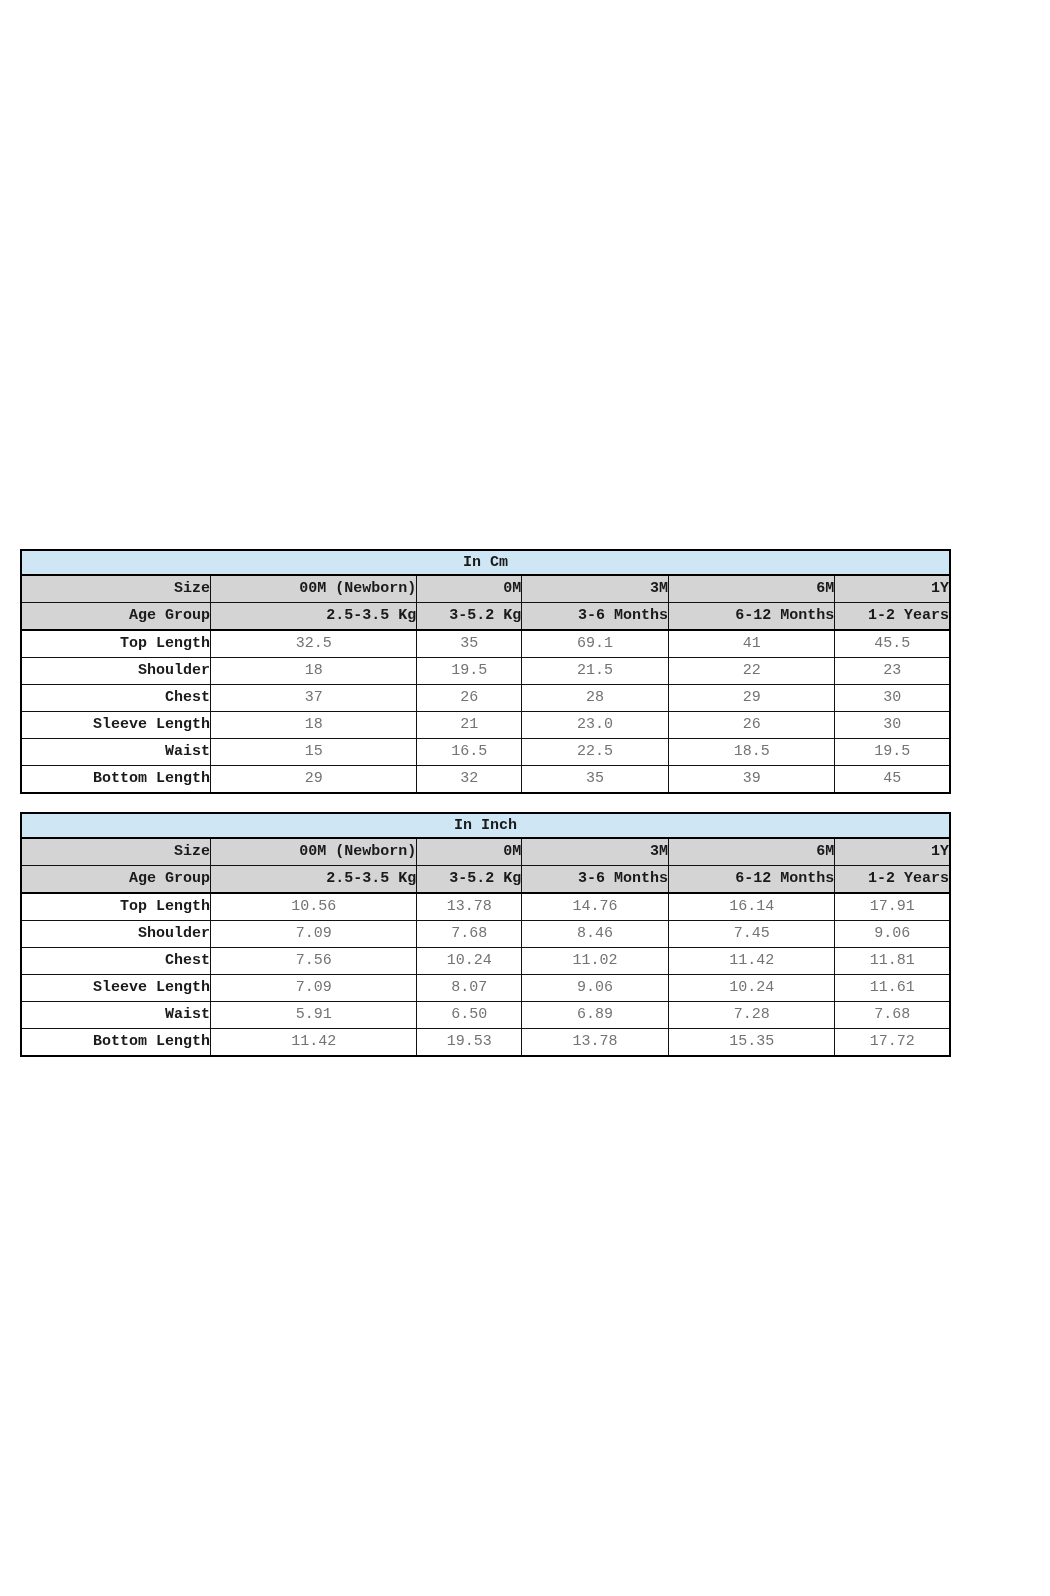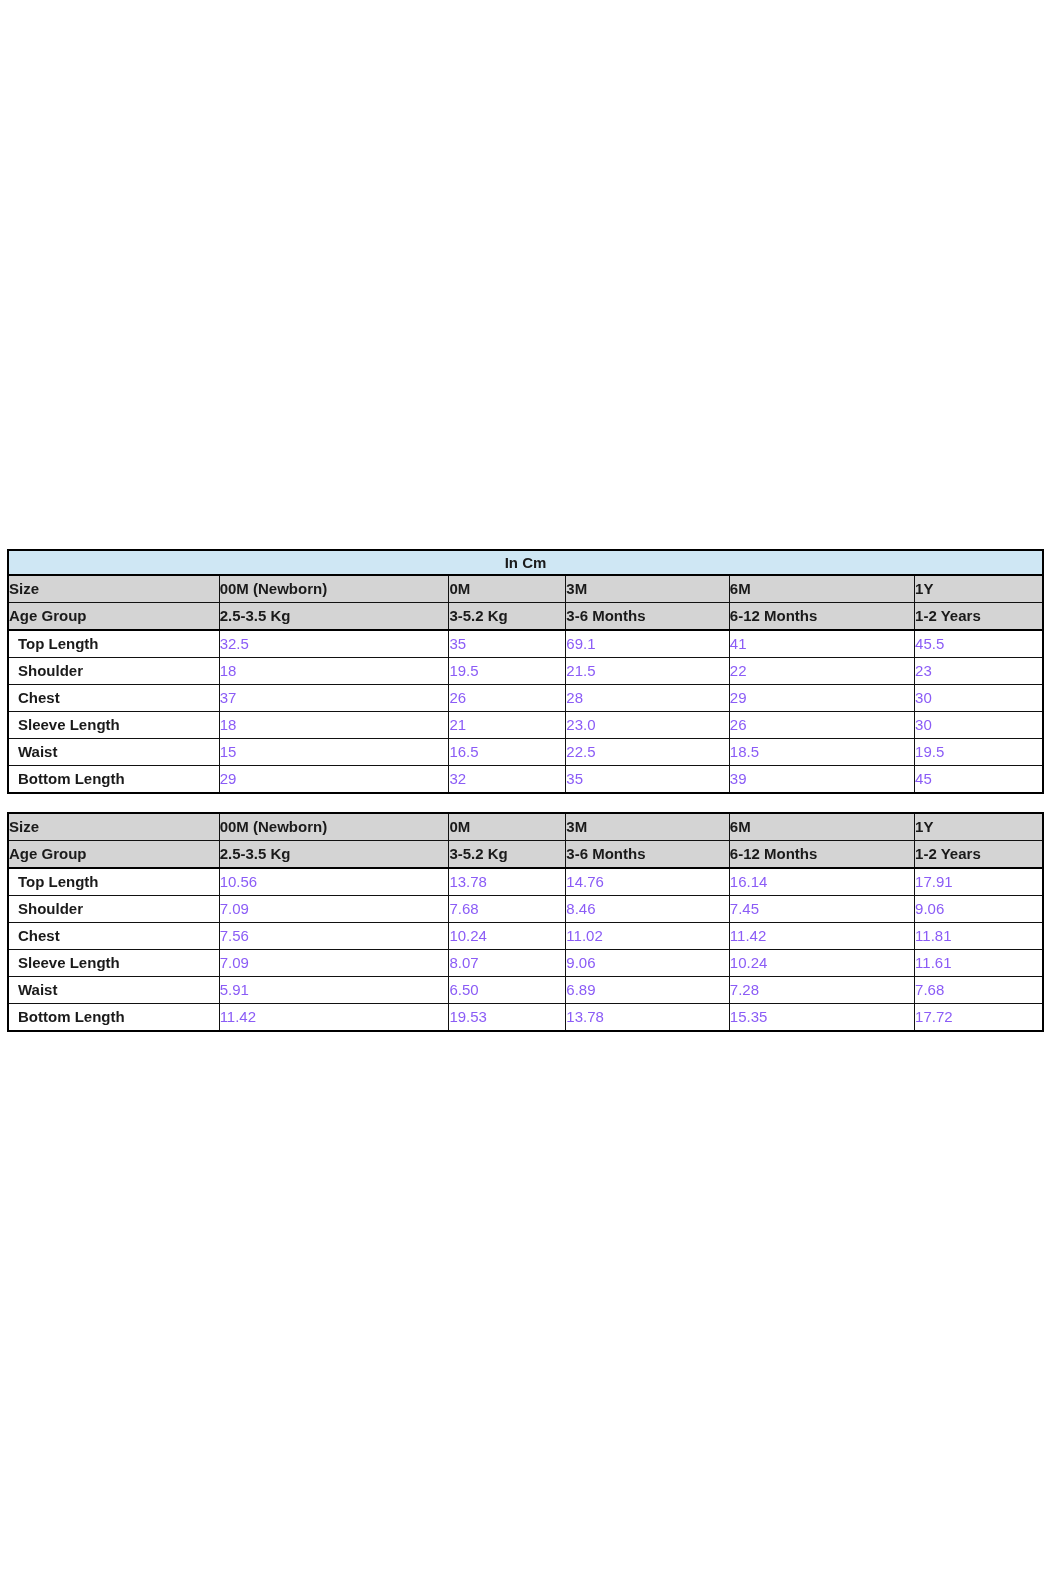--- a/index.html
+++ b/index.html
@@ -10,22 +10,23 @@
   }
   .page {
     position: relative;
     width: 1050px;
     height: 1596px;
     background: #ffffff;
     overflow: hidden;
   }
   .size-table {
     position: absolute;
-    left: 7px;
-    width: 1037px;
+    left: 20px;
+    width: 931px;
+    font-family: Liberation Mono, monospace;
   }
   #table-cm   { top: 549px; }
   #table-inch { top: 812px; }
 
   table {
     width: 100%;
     border-collapse: collapse;
     table-layout: fixed;
     border: 2px solid #000000;
   }
@@ -49,36 +50,36 @@
   td.title {
     background: #cfe7f4;
     text-align: center;
     font-weight: bold;
     height: 23px;
     line-height: 23px;
     border-bottom: 2px solid #000000;
   }
   tr.hdr td {
     background: #d4d4d4;
-    text-align: left;
+    text-align: right;
     font-weight: bold;
   }
   tr.agegrp td {
     border-bottom: 2px solid #000000;
   }
   td.rowlabel {
     font-weight: bold;
-    text-align: left;
+    text-align: right;
     padding-left: 9px;
     border-radius: 7px;
   }
   td.val {
-    text-align: left;
+    text-align: center;
     font-weight: normal;
-    color: #8b5cf6;
+    color: #737373;
   }
 </style>
 </head>
 <body>
 
 <div class="page">
   <section class="size-table" id="table-cm">
       <table>
         <colgroup>
           <col class="w0">
@@ -163,20 +164,23 @@
       <table>
         <colgroup>
           <col class="w0">
           <col class="w1">
           <col class="w2">
           <col class="w3">
           <col class="w4">
           <col class="w5">
         </colgroup>
         <tbody>
+          <tr>
+            <td colspan="6" class="title">In Inch</td>
+          </tr>
           <tr class="hdr">
             <td>Size</td>
             <td>00M (Newborn)</td>
             <td>0M</td>
             <td>3M</td>
             <td>6M</td>
             <td>1Y</td>
           </tr>
           <tr class="hdr agegrp">
             <td>Age Group</td>

